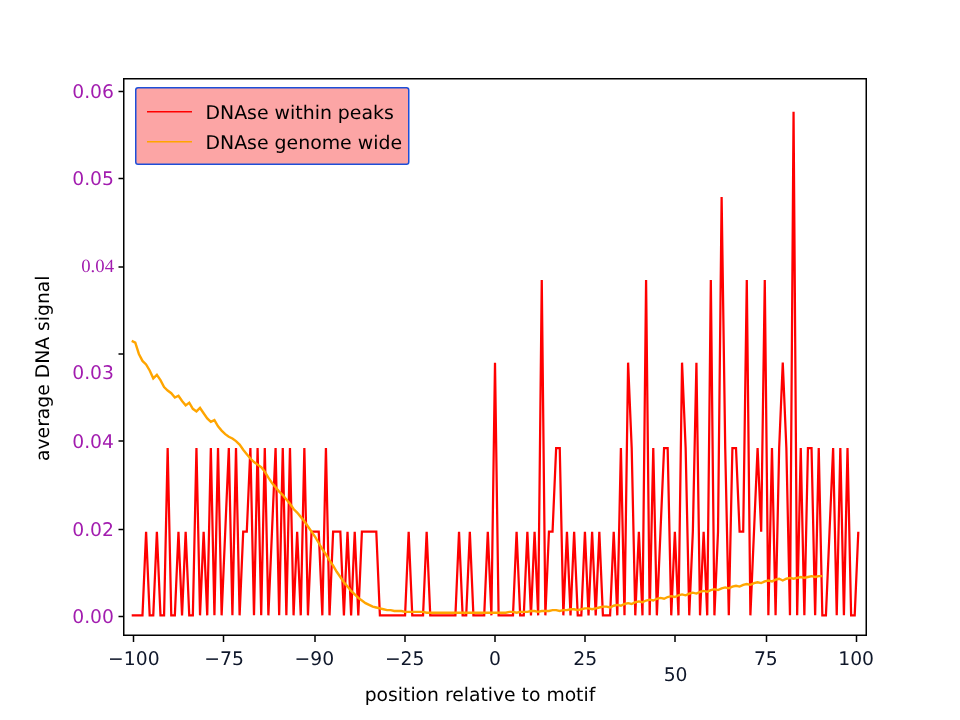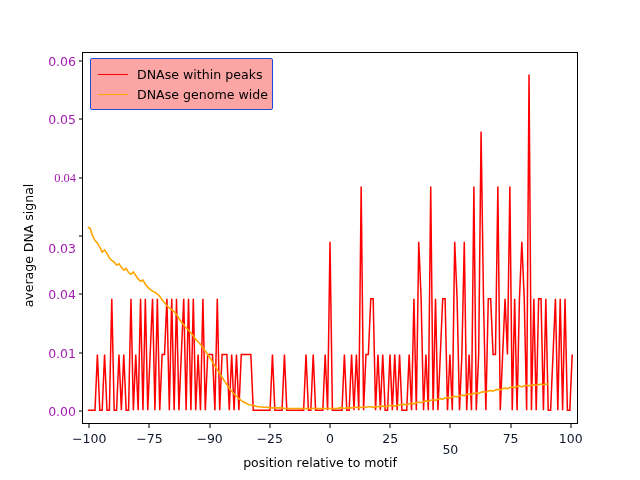--- a/index.html
+++ b/index.html
@@ -92,21 +92,21 @@
   <div id="plot-area">
     <svg id="series-svg" viewBox="0 0 496 372" preserveAspectRatio="none">
       <polyline id="line-0" fill="none" vector-effect="non-scaling-stroke" points="4.82,359.15 7.22,359.15 9.63,359.15 12.04,359.15 14.45,303.09 16.85,359.15 19.26,359.15 21.67,303.09 24.08,359.15 26.49,359.15 28.89,247.03 31.30,359.15 33.71,359.15 36.12,303.09 38.52,359.15 40.93,303.09 43.34,359.15 45.75,359.15 48.16,247.03 50.56,359.15 52.97,303.09 55.38,359.15 57.79,247.03 60.19,359.15 62.60,247.03 65.01,359.15 67.42,303.09 69.83,247.03 72.23,359.15 74.64,247.03 77.05,359.15 79.46,303.09 81.86,303.09 84.27,247.03 86.68,359.15 89.09,247.03 91.50,359.15 93.90,247.03 96.31,359.15 98.72,303.09 101.13,247.03 103.53,359.15 105.94,247.03 108.35,359.15 110.76,247.03 113.17,359.15 115.57,303.09 117.98,359.15 120.39,247.03 122.80,359.15 125.20,303.09 127.61,303.09 130.02,303.09 132.43,359.15 134.83,247.03 137.24,359.15 139.65,303.09 142.06,303.09 144.47,303.09 146.87,359.15 149.28,303.09 151.69,359.15 154.10,303.09 156.50,359.15 158.91,303.09 161.32,303.09 163.73,303.09 166.14,303.09 168.54,303.09 170.95,359.15 173.36,359.15 175.77,359.15 178.17,359.15 180.58,359.15 182.99,359.15 185.40,359.15 187.81,359.15 190.21,303.09 192.62,359.15 195.03,359.15 197.44,359.15 199.84,359.15 202.25,303.09 204.66,359.15 207.07,359.15 209.48,359.15 211.88,359.15 214.29,359.15 216.70,359.15 219.11,359.15 221.51,359.15 223.92,303.09 226.33,359.15 228.74,359.15 231.15,303.09 233.55,359.15 235.96,359.15 238.37,359.15 240.78,359.15 243.18,303.09 245.59,359.15 248.00,189.80 250.41,359.15 252.82,359.15 255.22,359.15 257.63,359.15 260.04,359.15 262.45,303.09 264.85,359.15 267.26,359.15 269.67,303.09 272.08,359.15 274.49,303.09 276.89,359.15 279.30,134.32 281.71,359.15 284.12,303.09 286.52,303.09 288.93,247.03 291.34,247.03 293.75,359.15 296.16,303.09 298.56,359.15 300.97,303.09 303.38,359.15 305.79,359.15 308.19,303.09 310.60,359.15 313.01,303.09 315.42,359.15 317.83,303.09 320.23,359.15 322.64,359.15 325.05,359.15 327.46,303.09 329.86,359.15 332.27,247.03 334.68,359.15 337.09,189.80 339.50,247.03 341.90,359.15 344.31,303.09 346.72,359.15 349.13,134.32 351.53,359.15 353.94,247.03 356.35,359.15 358.76,303.09 361.17,247.03 363.57,247.03 365.98,359.15 368.39,303.09 370.80,359.15 373.20,189.80 375.61,247.03 378.02,359.15 380.43,303.09 382.83,189.80 385.24,359.15 387.65,303.09 390.06,359.15 392.47,134.32 394.87,359.15 397.28,303.09 399.69,78.84 402.10,247.03 404.50,359.15 406.91,247.03 409.32,247.03 411.73,303.09 414.14,303.09 416.54,134.32 418.95,359.15 421.36,303.09 423.77,247.03 426.17,303.09 428.58,134.32 430.99,359.15 433.40,247.03 435.81,359.15 438.21,247.03 440.62,189.80 443.03,247.03 445.44,359.15 447.84,21.61 450.25,359.15 452.66,247.03 455.07,359.15 457.48,247.03 459.88,247.03 462.29,359.15 464.70,247.03 467.11,359.15 469.51,359.15 471.92,303.09 474.33,247.03 476.74,359.15 479.15,247.03 481.55,359.15 483.96,247.03 486.37,359.15 488.78,359.15 491.18,303.09" stroke="#ff0000" stroke-width="1.5" stroke-linejoin="miter" stroke-linecap="butt"></polyline>
       <polyline id="line-1" fill="none" vector-effect="non-scaling-stroke" points="4.82,175.20 7.22,176.36 9.63,183.96 12.04,188.63 14.45,190.96 16.85,195.05 19.26,200.31 21.67,197.97 24.08,201.48 26.49,206.15 28.89,208.48 31.30,210.24 33.71,213.16 36.12,211.99 38.52,215.49 40.93,218.41 43.34,216.66 45.75,220.75 48.16,222.50 50.56,220.16 52.97,223.67 55.38,227.17 57.79,229.51 60.19,228.34 62.60,232.43 65.01,235.35 67.42,237.68 69.83,239.43 72.23,240.60 74.64,242.35 77.05,244.69 79.46,248.19 81.86,251.11 84.27,254.03 86.68,256.37 89.09,258.12 91.50,259.87 93.90,262.79 96.31,266.88 98.72,270.39 101.13,273.31 103.53,276.23 105.94,278.56 108.35,281.48 110.76,284.40 113.17,287.91 115.57,290.24 117.98,293.16 120.39,296.08 122.80,299.59 125.20,303.09 127.61,306.59 130.02,310.68 132.43,314.77 134.83,318.27 137.24,322.36 139.65,325.86 142.06,329.95 144.47,333.46 146.87,336.96 149.28,339.88 151.69,342.80 154.10,345.14 156.50,347.47 158.91,349.22 161.32,350.98 163.73,352.14 166.14,353.31 168.54,353.90 170.95,354.48 173.36,355.06 175.77,355.65 178.17,355.65 180.58,356.23 182.99,356.23 185.40,356.23 187.81,356.82 190.21,356.82 192.62,356.82 195.03,356.82 197.44,356.82 199.84,356.82 202.25,357.40 204.66,357.40 207.07,357.40 209.48,357.40 211.88,357.40 214.29,357.40 216.70,357.40 219.11,357.40 221.51,357.40 223.92,357.40 226.33,357.40 228.74,357.40 231.15,357.40 233.55,357.40 235.96,357.40 238.37,357.40 240.78,357.40 243.18,357.40 245.59,357.40 248.00,357.40 250.41,357.40 252.82,357.40 255.22,357.40 257.63,356.82 260.04,356.82 262.45,357.40 264.85,356.82 267.26,356.82 269.67,356.82 272.08,356.23 274.49,356.23 276.89,356.82 279.30,356.23 281.71,356.23 284.12,356.23 286.52,355.65 288.93,355.65 291.34,356.23 293.75,355.65 296.16,355.65 298.56,355.06 300.97,355.06 303.38,355.65 305.79,355.06 308.19,354.48 310.60,354.48 313.01,355.06 315.42,354.48 317.83,353.90 320.23,353.31 322.64,353.31 325.05,353.90 327.46,352.73 329.86,352.14 332.27,352.73 334.68,351.56 337.09,350.98 339.50,351.56 341.90,350.39 344.31,349.81 346.72,350.39 349.13,349.22 351.53,348.64 353.94,349.22 356.35,348.06 358.76,347.47 361.17,348.06 363.57,346.89 365.98,346.30 368.39,346.89 370.80,345.72 373.20,345.14 375.61,345.72 378.02,344.55 380.43,343.97 382.83,344.55 385.24,343.38 387.65,342.80 390.06,343.38 392.47,342.22 394.87,341.63 397.28,342.22 399.69,341.05 402.10,340.46 404.50,341.05 406.91,339.88 409.32,339.30 411.73,339.88 414.14,338.71 416.54,338.13 418.95,338.71 421.36,337.54 423.77,336.96 426.17,337.54 428.58,336.38 430.99,335.79 433.40,336.38 435.81,335.21 438.21,334.62 440.62,335.79 443.03,334.62 445.44,334.04 447.84,334.62 450.25,334.04 452.66,333.46 455.07,334.04 457.48,333.46 459.88,332.87 462.29,333.46 464.70,332.87 467.11,332.87 469.51,NaN 471.92,NaN 474.33,NaN 476.74,NaN 479.15,NaN 481.55,NaN 483.96,NaN 486.37,NaN 488.78,NaN 491.18,NaN" stroke="#ffa500" stroke-width="1.6" stroke-linejoin="miter" stroke-linecap="butt"></polyline>
     </svg>
   </div>
 
   <div id="yaxis">
       <div class="ytick-label" style="left: 16px; top: 411.152px;">0.00</div>
       <div class="ytick-mark" style="left: 78.5px; top: 411.152px;"></div>
-      <div class="ytick-label" style="left: 16px; top: 352.754px;">0.01</div>
+      <div class="ytick-label" style="left: 16px; top: 352.754px;">0.02</div>
       <div class="ytick-mark" style="left: 78.5px; top: 352.754px;"></div>
       <div class="ytick-label" style="left: 16px; top: 294.355px;">0.04</div>
       <div class="ytick-mark" style="left: 78.5px; top: 294.355px;"></div>
       <div class="ytick-label" style="left: 16px; top: 235.956px; margin-top: 12px;">0.03</div>
       <div class="ytick-mark" style="left: 78.5px; top: 235.956px;"></div>
       <div class="ytick-label" style="left: 16px; top: 177.557px; font-family: Liberation Serif, serif;">0.04</div>
       <div class="ytick-mark" style="left: 78.5px; top: 177.557px;"></div>
       <div class="ytick-label" style="left: 16px; top: 119.159px;">0.05</div>
       <div class="ytick-mark" style="left: 78.5px; top: 119.159px;"></div>
       <div class="ytick-label" style="left: 16px; top: 60.7598px;">0.06</div>

